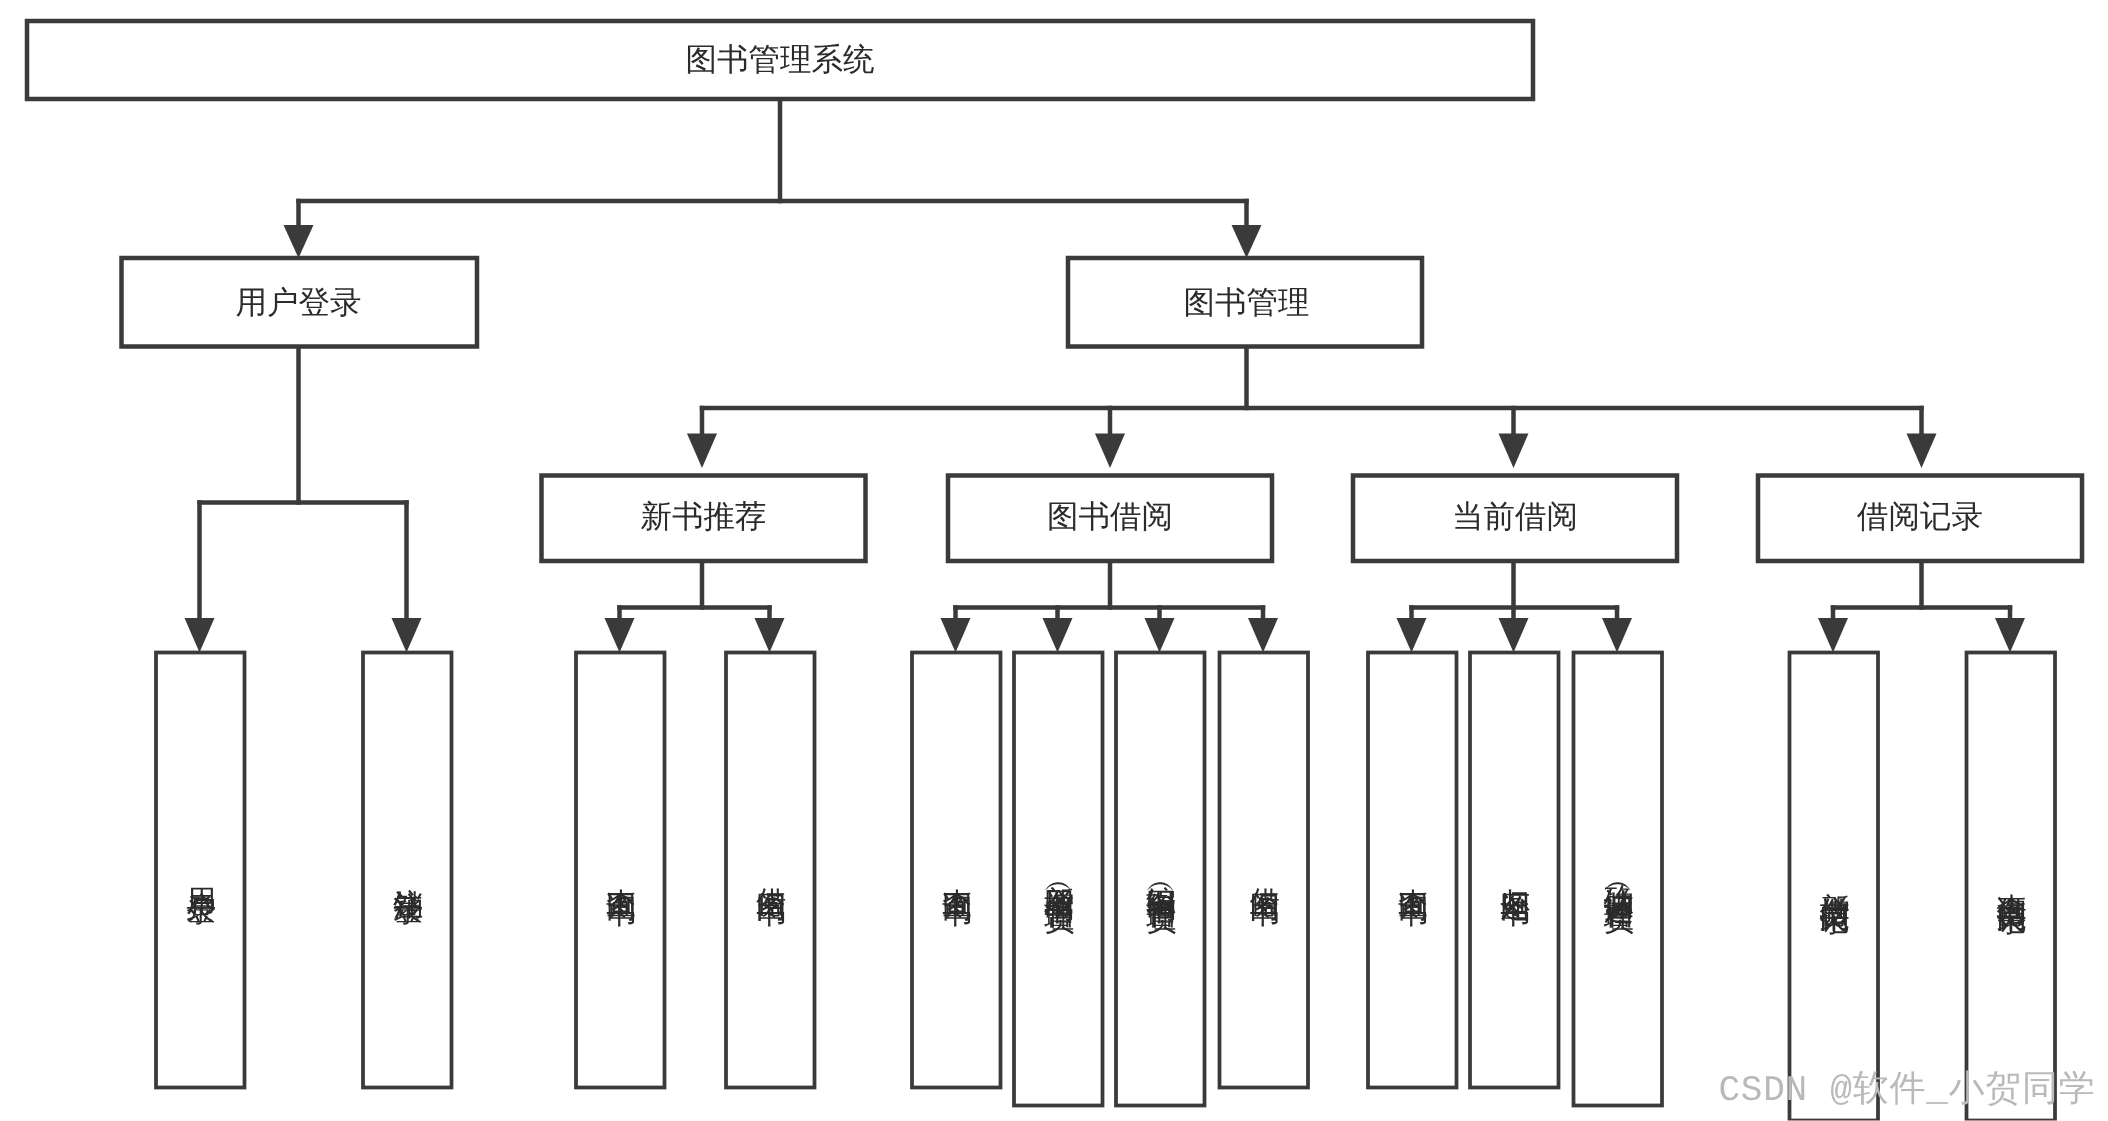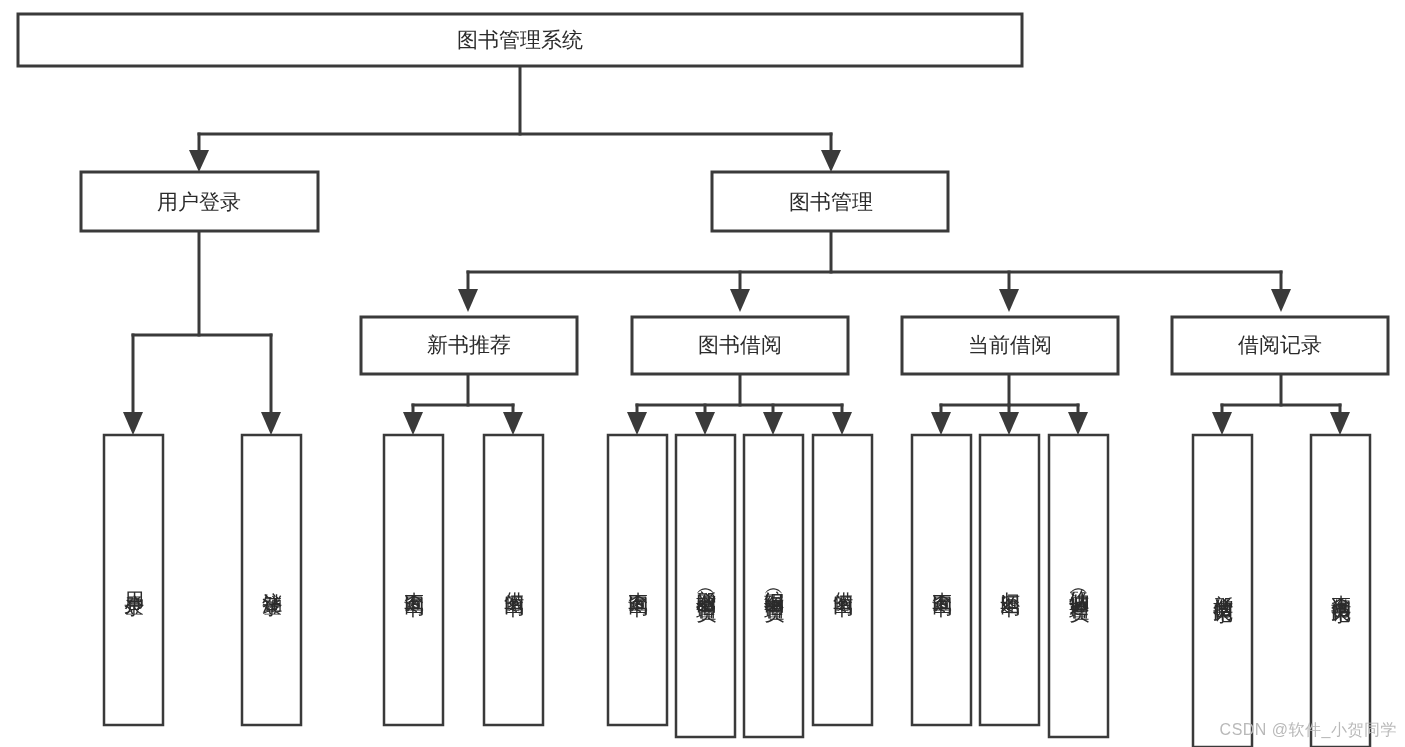--- a/index.html
+++ b/index.html
@@ -52,22 +52,22 @@
     fill: none;
     stroke-linecap: square;
   }
   .arrow-head {
     fill: #3a3a3a;
   }
   .watermark {
     position: absolute;
     right: 8px;
     bottom: 6px;
-    font-family: Liberation Sans, sans-serif;
-    font-size: 16px;
+    font-family: Liberation Mono, monospace;
+    font-size: 24px;
     color: #b9b9b9;
     white-space: nowrap;
     letter-spacing: 0.5px;
     pointer-events: none;
   }
 </style>
 </head>
 <body>
 
 <div id="diagram-root">

